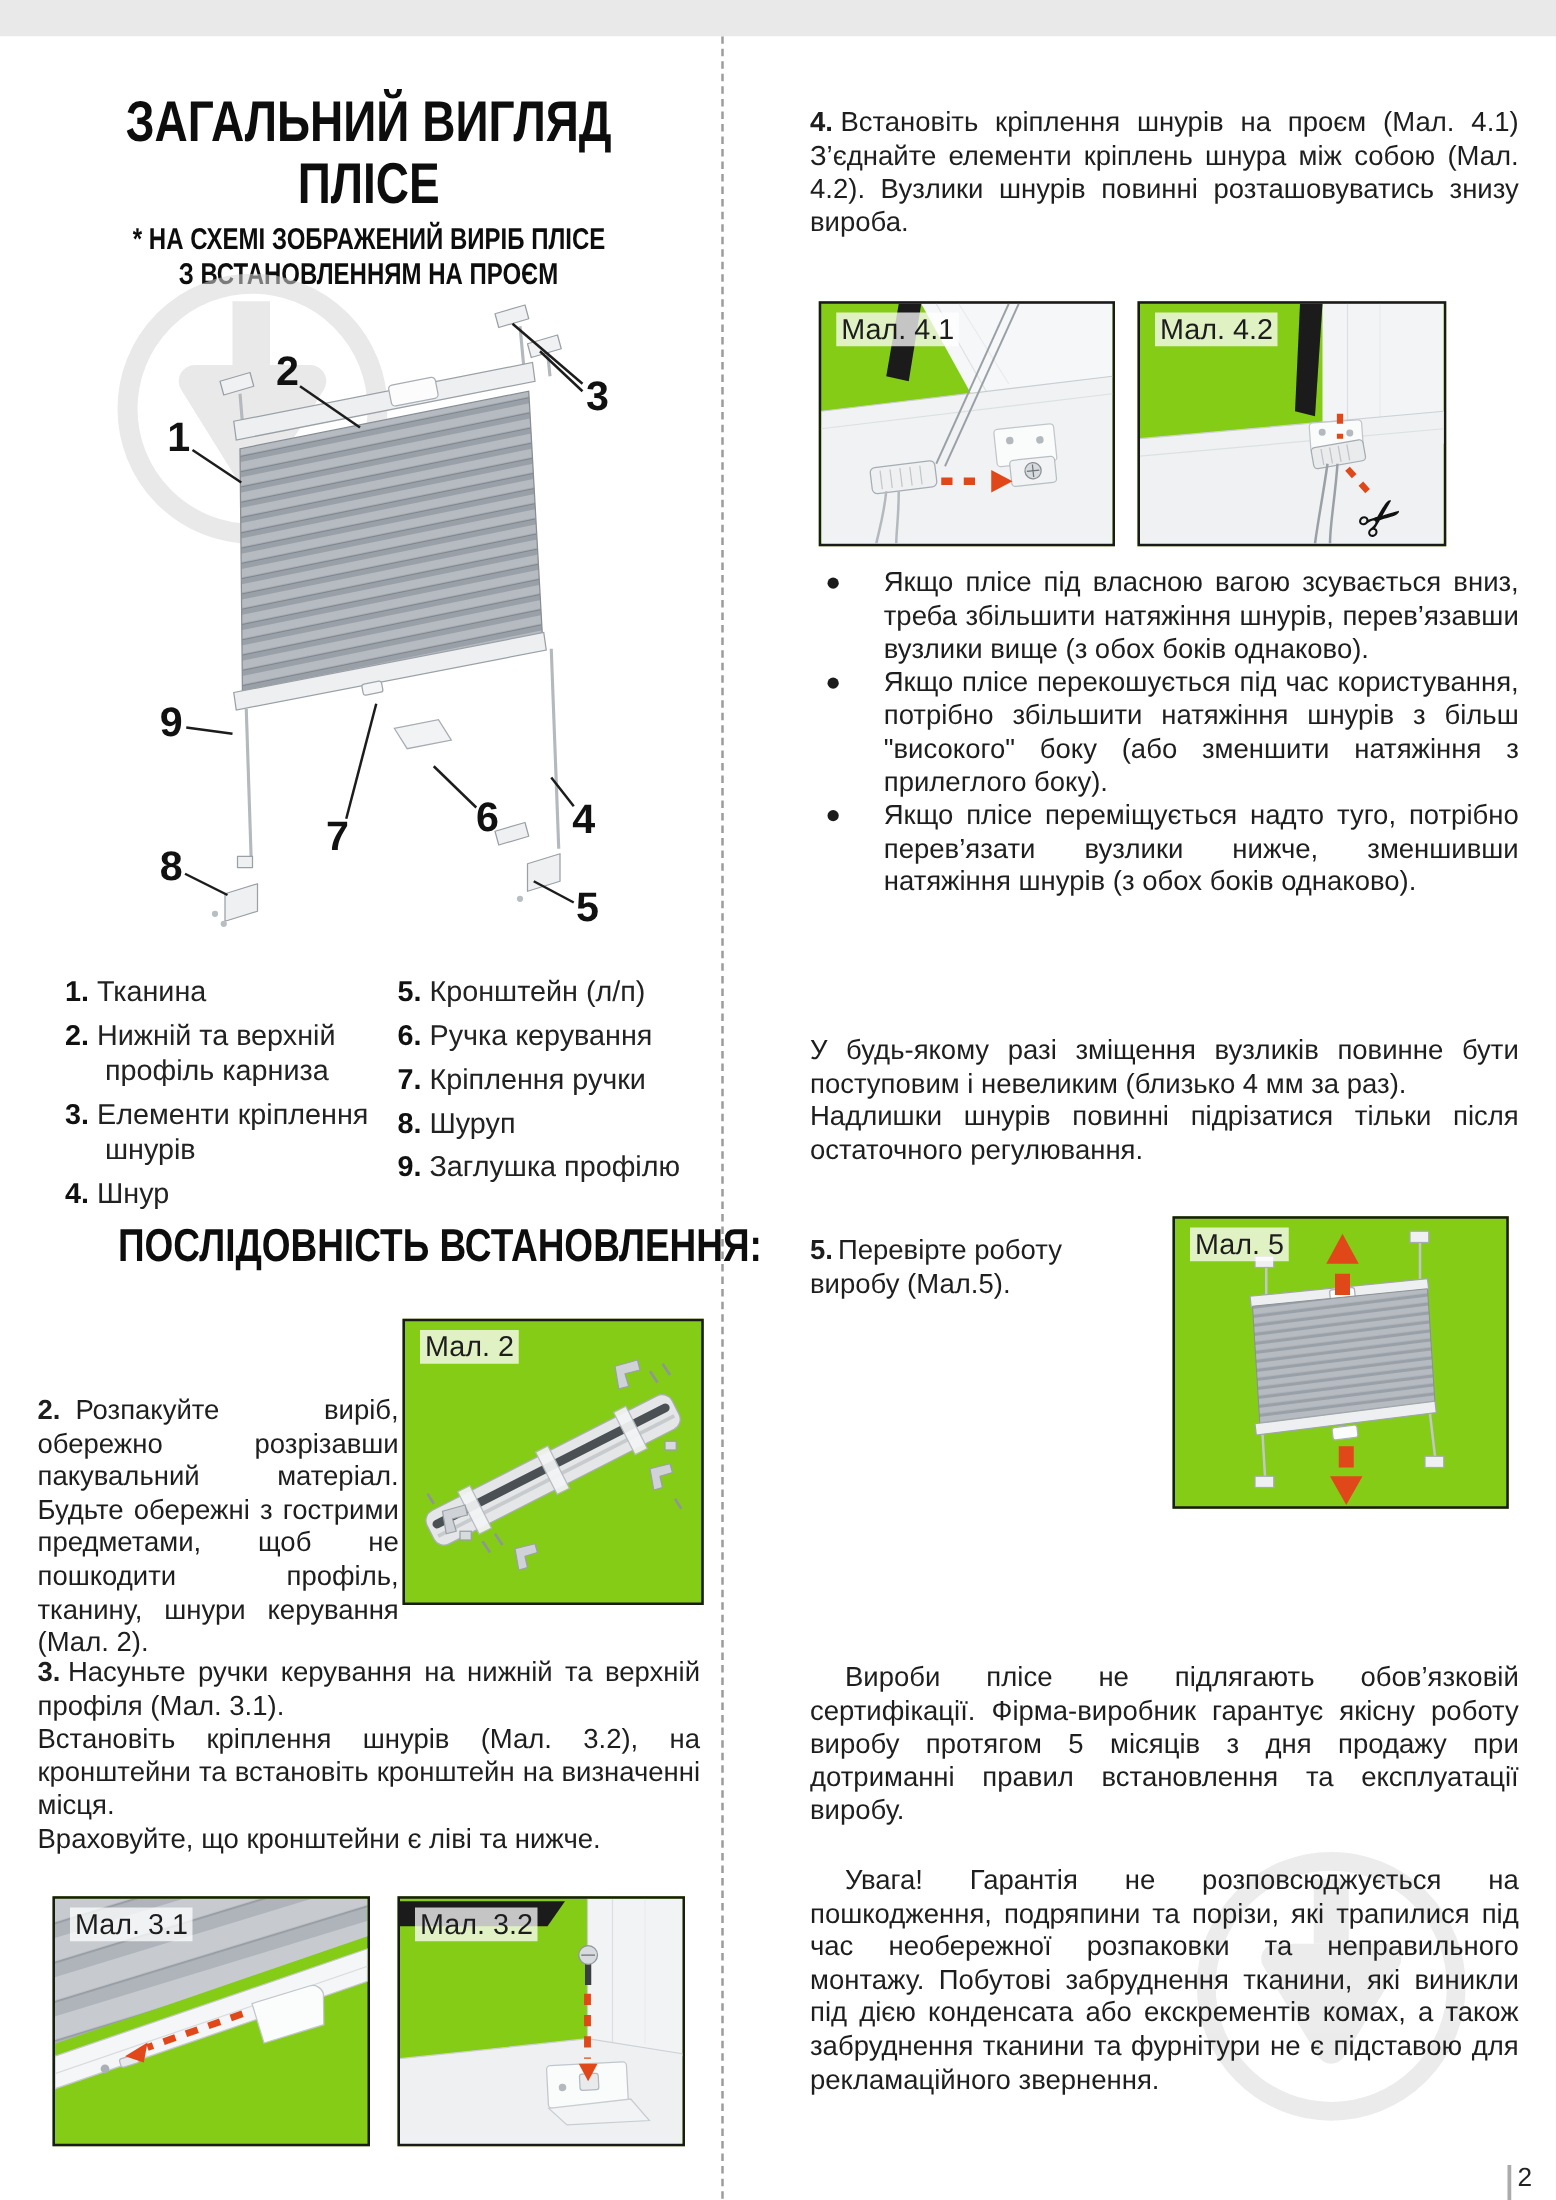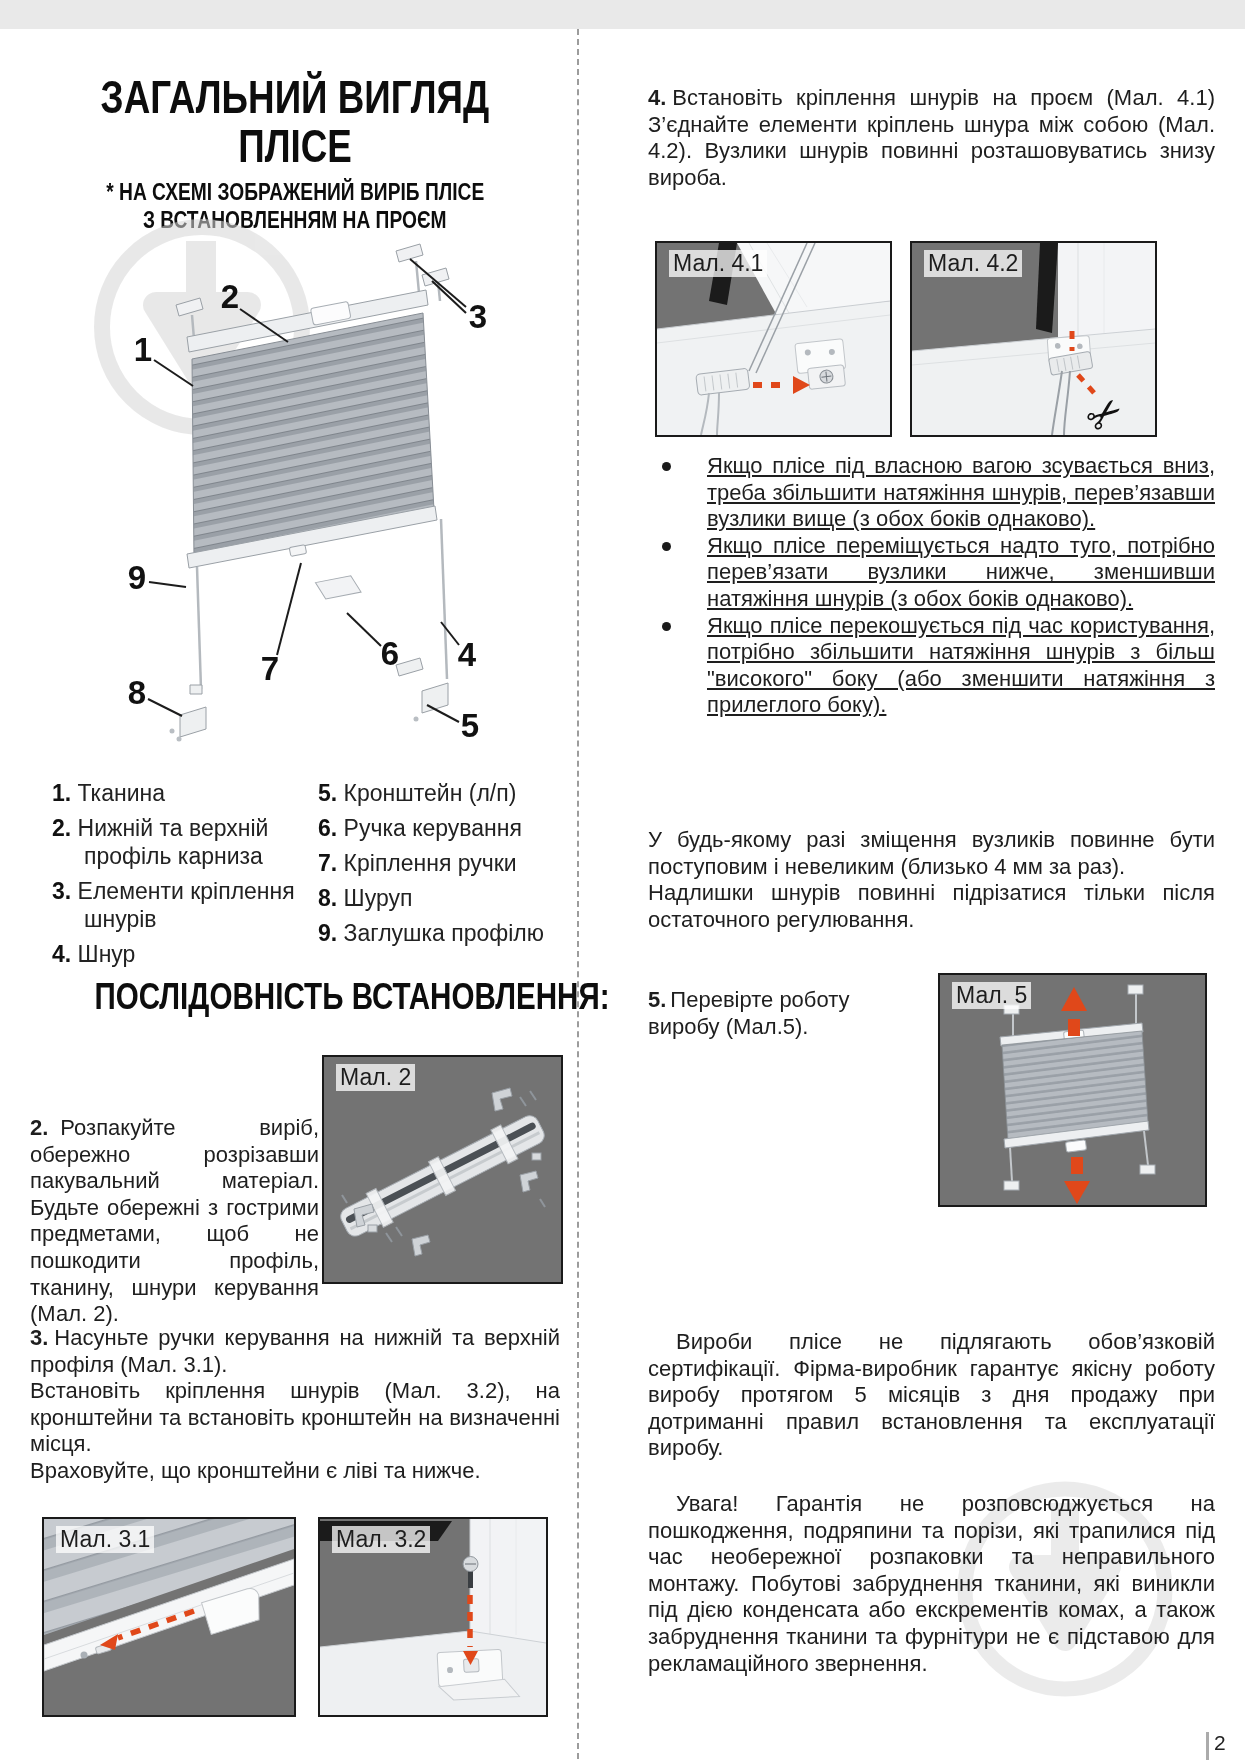--- a/index.html
+++ b/index.html
@@ -8,29 +8,29 @@
   .abs{position:absolute;}
   .center{text-align:center;}
   .cond{display:inline-block;transform:scaleX(.8);transform-origin:center;white-space:nowrap;
         font-weight:bold;color:#0d0d0d;letter-spacing:0px;}
   .title-line{font-size:46px;line-height:49px;}
   .subtitle-line{font-size:24px;line-height:28px;}
   .h2-line{font-size:37px;line-height:44px;}
   .h3-line{font-size:42px;line-height:46px;}
   .body{font-size:22px;line-height:26.6px;text-align:justify;color:#1e1e1e;}
   .stepnum{font-weight:bold;margin-right:12px;}
-  .fig{position:absolute;border:2px solid #1a1a1a;background:#737373;box-sizing:border-box;}
+  .fig{position:absolute;border:2px solid #1a1a1a;background:#84cc16;box-sizing:border-box;}
   .figlabel{position:absolute;top:7px;left:12px;font-size:23px;color:#1d1d1d;
             background:rgba(255,255,255,.75);padding:0 4px;z-index:2;}
   .fig svg{display:block;position:absolute;left:0;top:0;}
   .co{position:absolute;font-weight:bold;font-size:33px;color:#111;
       transform:translate(-50%,-50%);z-index:3;}
   .legend-item{padding-left:32px;text-indent:-32px;font-size:23px;line-height:28px;margin-bottom:7px;color:#222;}
   .legend-item b{color:#111;}
-  .bullet{display:flex;text-decoration:underline;}
+  .bullet{display:flex;}
   .dot{flex:none;width:9px;height:9px;border-radius:50%;background:#1b1b1b;margin:9px 0 0 14px;}
   .btxt{flex:1;margin-left:36px;text-align:justify;}
   .indent{text-indent:28px;}
   .divider{position:absolute;left:577px;top:0;height:1760px;width:0;border-left:2px dashed #9c9c9c;}
   .bottomline{position:absolute;left:577px;top:1754px;width:668px;height:3px;background:#161616;}
   .pagebar{position:absolute;left:1206px;top:1703px;width:3px;height:52px;background:#ababab;}
   .pagenum{position:absolute;left:1214px;top:1702px;font-size:21px;color:#222;}
 </style>
 </head>
 <body>
@@ -302,25 +302,25 @@
     </svg>
   </div>
 
   <div class="abs body" style="left:648px;top:424px;width:567px;">
     <div class="bullet">
       <span class="dot"></span>
       <span class="btxt">Якщо плісе під власною вагою зсувається вниз, треба збільшити натяжіння шнурів, перев’язавши вузлики вище (з обох боків однаково).</span>
     </div>
     <div class="bullet">
       <span class="dot"></span>
-      <span class="btxt">Якщо плісе переміщується надто туго, потрібно перев’язати вузлики нижче, зменшивши натяжіння шнурів (з обох боків однаково).</span>
+      <span class="btxt">Якщо плісе перекошується під час користування, потрібно збільшити натяжіння шнурів з більш "високого" боку (або зменшити натяжіння з прилеглого боку).</span>
     </div>
     <div class="bullet">
       <span class="dot"></span>
-      <span class="btxt">Якщо плісе перекошується під час користування, потрібно збільшити натяжіння шнурів з більш "високого" боку (або зменшити натяжіння з прилеглого боку).</span>
+      <span class="btxt">Якщо плісе переміщується надто туго, потрібно перев’язати вузлики нижче, зменшивши натяжіння шнурів (з обох боків однаково).</span>
     </div>
   </div>
 
   <div class="abs" style="left:648px;top:798px;width:567px;">
     <div class="body">У будь-якому разі зміщення вузликів повинне бути поступовим і невеликим (близько 4 мм за раз).</div>
     <div class="body">Надлишки шнурів повинні підрізатися тільки після остаточного регулювання.</div>
   </div>
 
   <div class="abs body" style="left:648px;top:958px;width:272px;text-align:left;">
     <b class="stepnum" style="margin-right:4px;">5.</b><span>Перевірте роботу виробу (Мал.5).</span>

